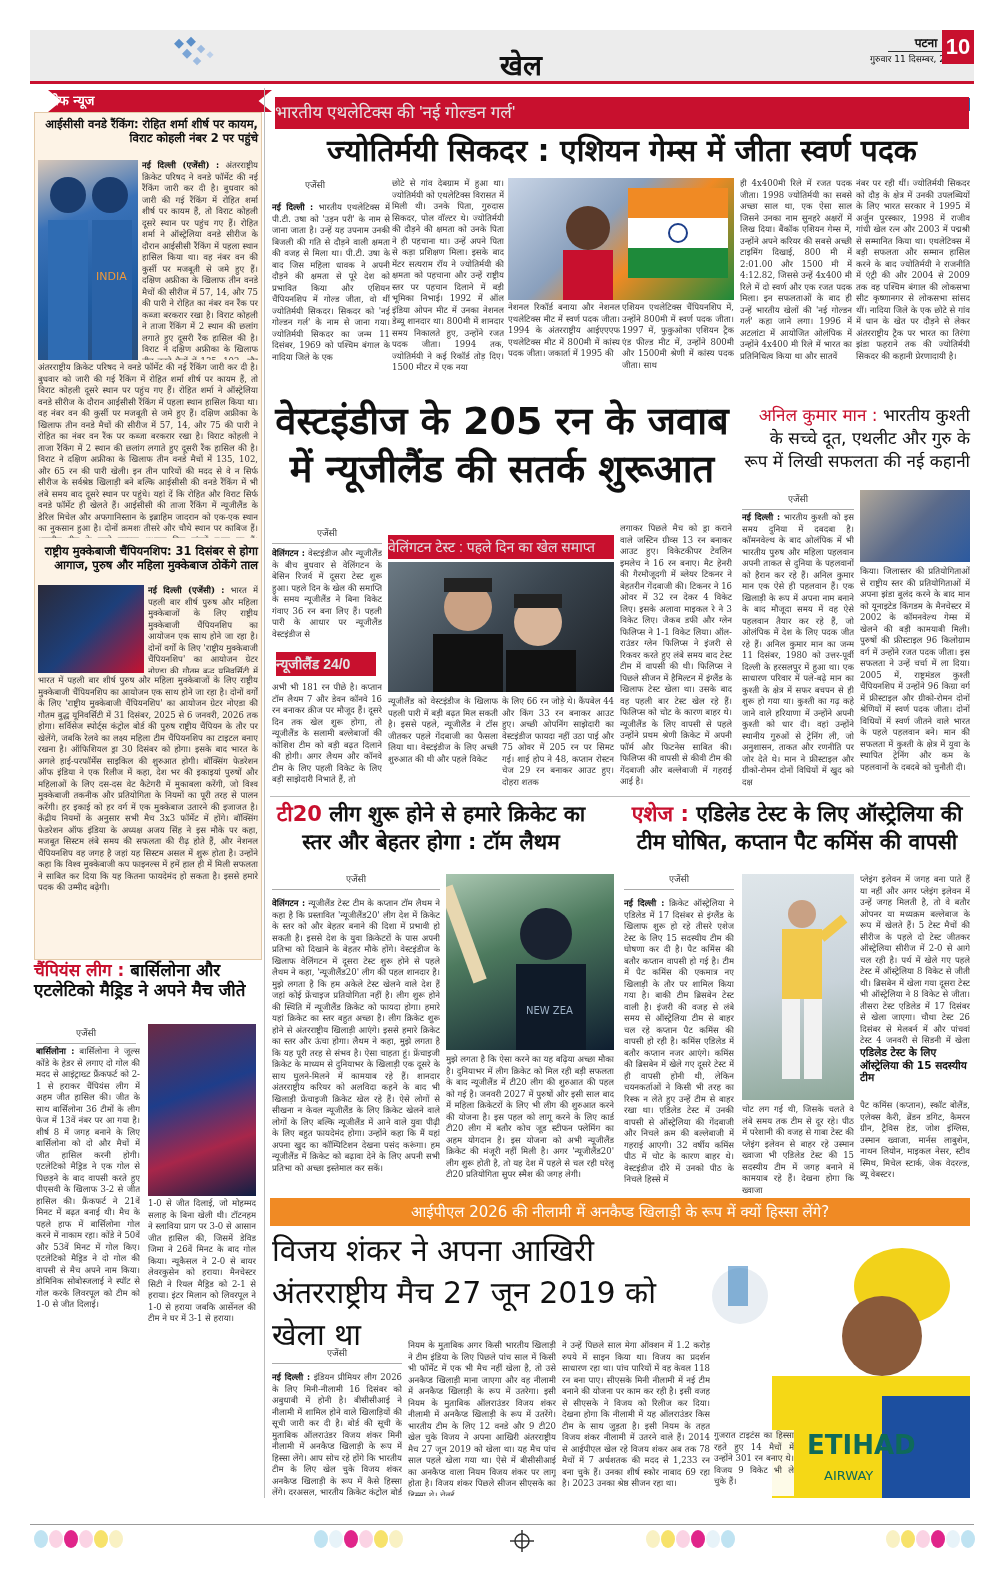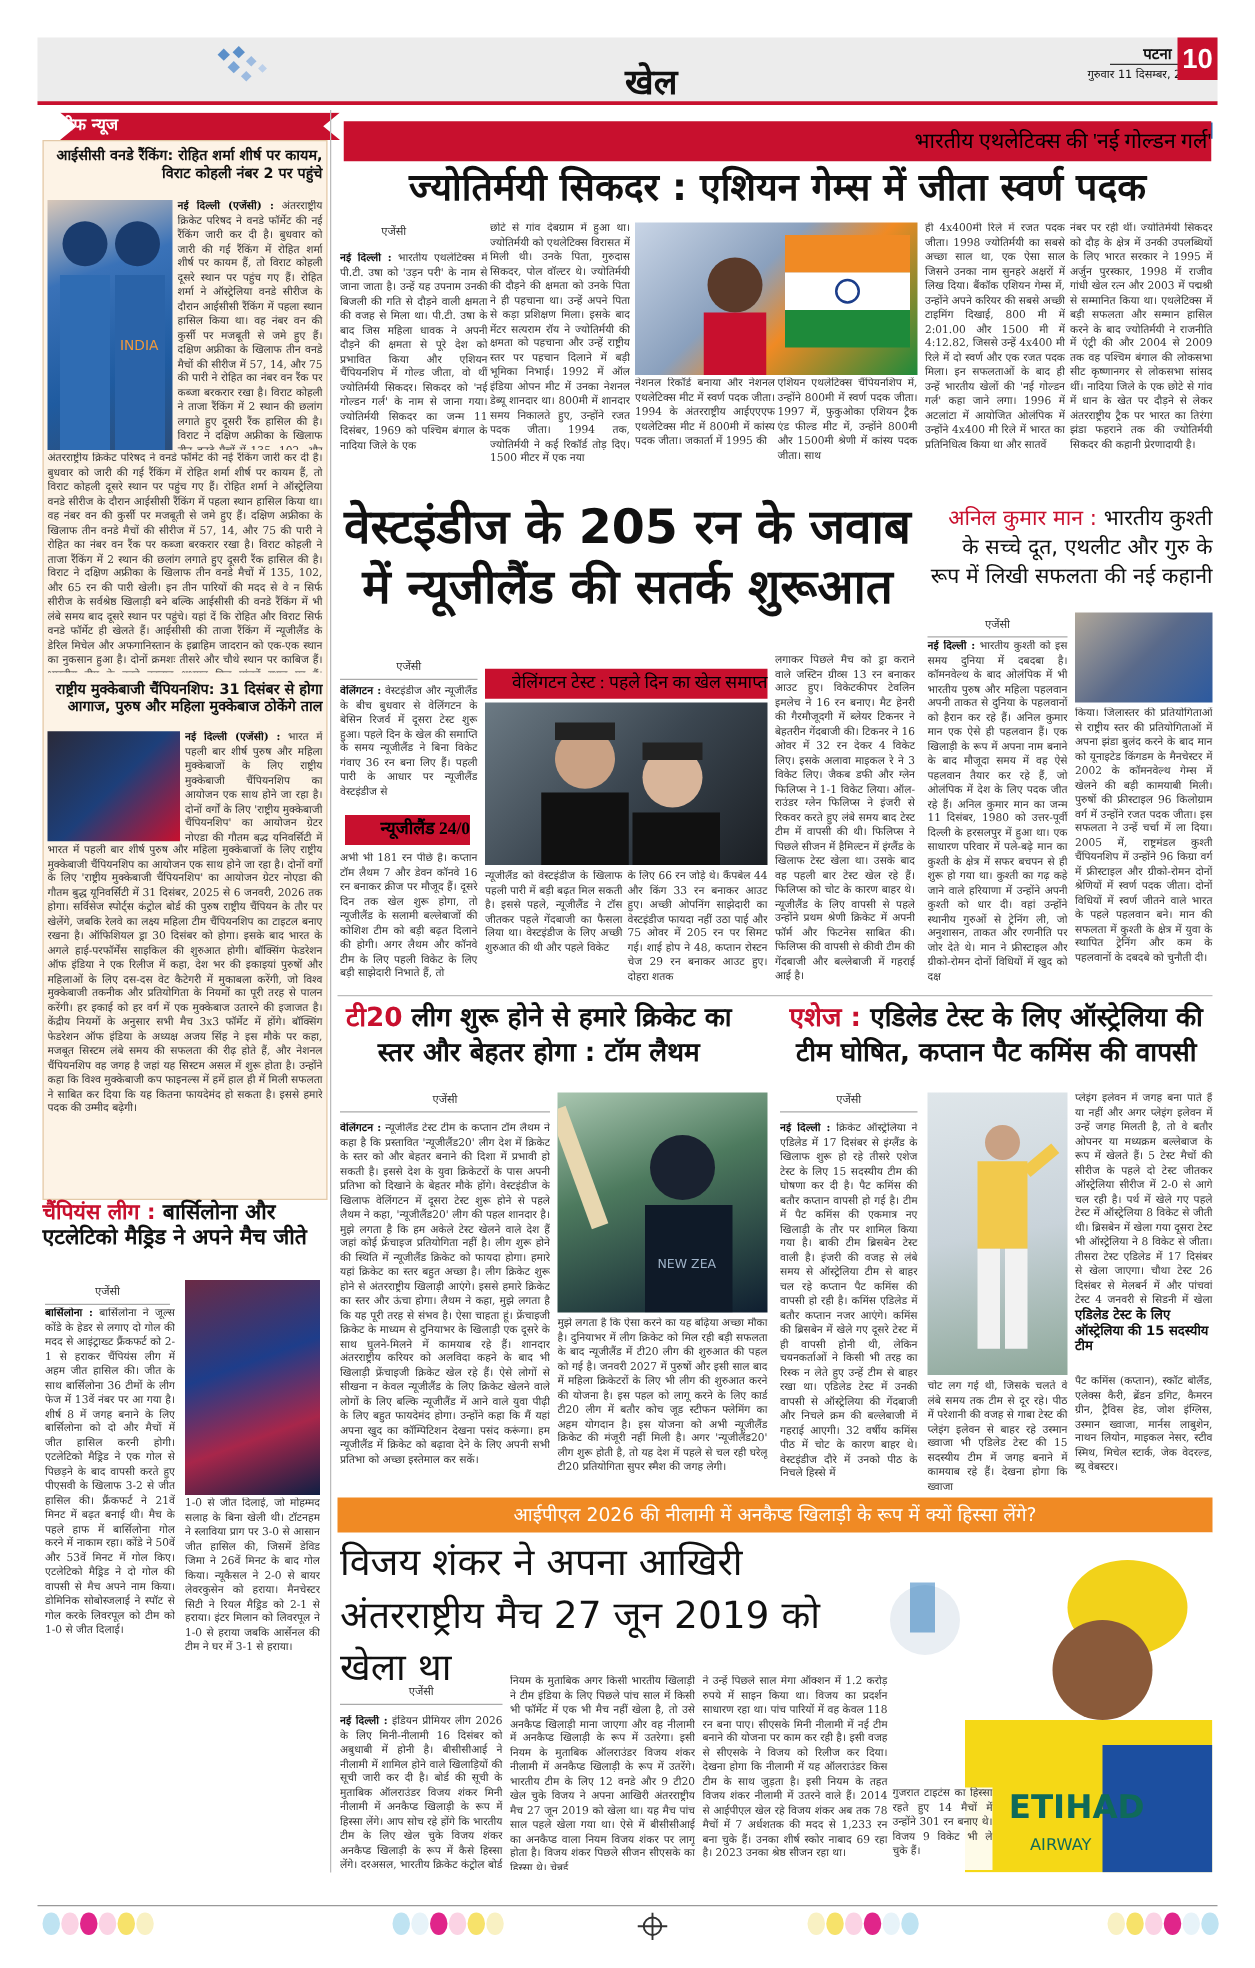--- a/index.html
+++ b/index.html
@@ -17,21 +17,21 @@
 .mast-web{left:800px;top:68px;font:bold 9px "Liberation Sans",sans-serif;color:#fff}
 .mast-red{left:30px;top:81px;width:944px;height:3px;background:#c8102e}
 .col-rule{background:#bbb;width:1px}
 .brief-banner{left:48px;top:90px;width:224px;height:22px;background:#c8102e;color:#fff;font:bold 13px "DejaVu Sans",sans-serif;text-align:left;line-height:22px;clip-path:polygon(0 0,100% 0,94% 50%,100% 100%,0 100%,6% 50%)}
 .brief-box{left:34px;top:112px;width:228px;height:848px;background:#fdf3e6;border:1px solid #e3c9a8}
 .hl{font-family:"DejaVu Sans",sans-serif;font-weight:bold;color:#111;text-align:right;line-height:1.2}
 .body-text{font-size:8.5px;line-height:11.5px;color:#333;text-align:justify;overflow:hidden}
 .body-text b{color:#111}
 .agency{font:9px "DejaVu Sans",sans-serif;color:#333;text-align:center;border-bottom:1px solid #aaa;padding-bottom:4px}
 .photo{background:linear-gradient(135deg,#3b6aa6,#1f3d6b 60%,#8aa5c8);overflow:hidden}
-.red-strip{background:#c8102e;color:#000000;font-family:Liberation Serif, serif;text-align:right}
+.red-strip{background:#c8102e;color:#e5e5e5;font-family:Liberation Sans, sans-serif;text-align:left}
 .orange-strip{background:#f08a24;color:#fff;font-family:"DejaVu Sans",sans-serif;text-align:center}
 .red-text{color:#c8102e}
 .dot{position:absolute;width:14px;height:18px;border-radius:50%}
 </style>
 </head>
 <body>
 
 <div class="abs masthead">
   <svg class="abs mast-diamonds" viewBox="0 0 70 40">
     <rect x="6" y="6" width="7" height="7" fill="#5b8fc9" transform="rotate(45 9 9)"></rect>

